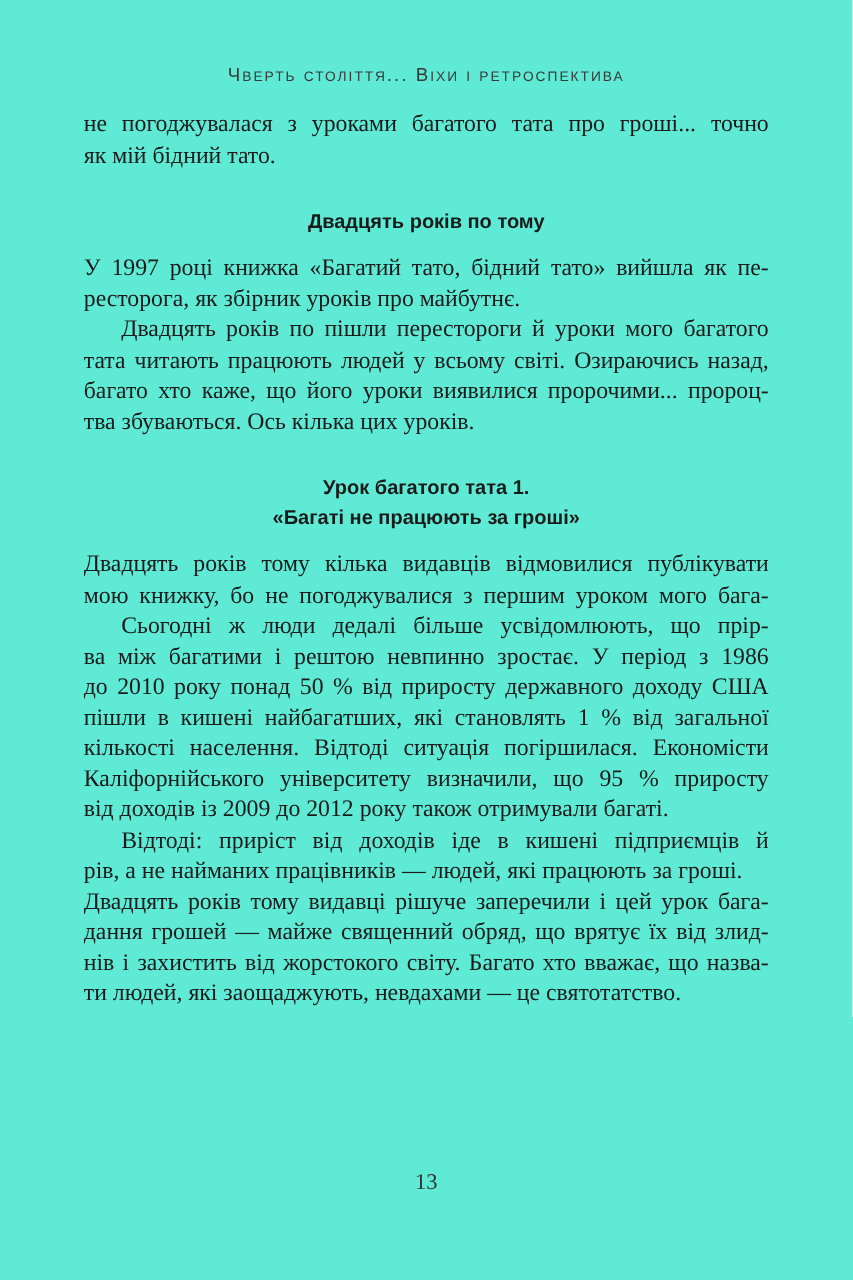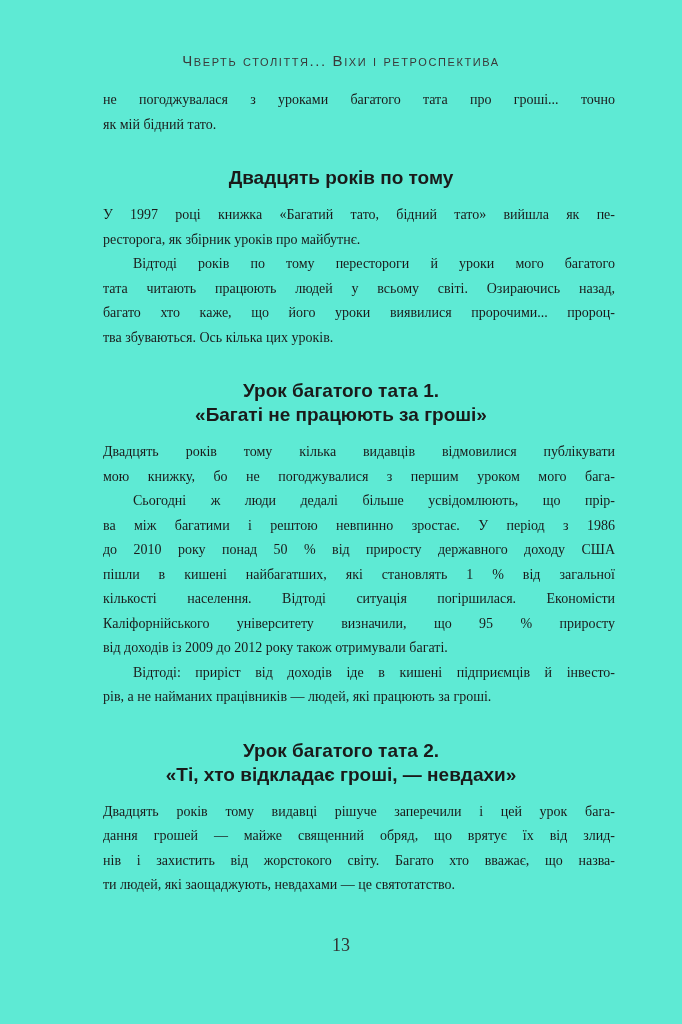--- a/index.html
+++ b/index.html
@@ -25,40 +25,39 @@
     font-size: 15px;
     line-height: 17px;
     color: #3a3a3a;
   }
   .content {
     width: 548px;
     margin: 19px auto 0 auto;
   }
   .para { margin: 0; }
   .line {
-    font-size: 14px;
+    font-size: 19px;
     line-height: 24.5px;
     height: 24.5px;
     overflow: hidden;
     text-align: justify;
     text-align-last: justify;
     -moz-text-align-last: justify;
     white-space: normal;
     color: #1b1b1b;
-    margin-left: 36px;
   }
   .line.last {
     text-align-last: left;
     -moz-text-align-last: left;
   }
   .line.indent { text-indent: 30px; }
   .heading {
     font-family: "Liberation Sans", sans-serif;
     font-weight: bold;
-    font-size: 19px;
+    font-size: 16px;
     line-height: 24px;
     text-align: center;
     margin: 29px 0 13px 0;
     color: #1a1a1a;
   }
   .hline { text-align: center; }
   .footer {
     position: absolute;
     bottom: 68px;
     left: 0;
@@ -81,21 +80,21 @@
         <div class="line last">як мій бідний тато.</div>
       </div>
       <div class="heading">
         <div class="hline">Двадцять років по тому</div>
       </div>
       <div class="para">
         <div class="line">У 1997 році книжка «Багатий тато, бідний тато» вийшла як пе-</div>
         <div class="line last">ресторога, як збірник уроків про майбутнє.</div>
       </div>
       <div class="para">
-        <div class="line indent">Відтоді років по тому перестороги й уроки мого багатого</div>
+        <div class="line indent">Двадцять років по пішли перестороги й уроки мого багатого</div>
         <div class="line">тата читають працюють людей у всьому світі. Озираючись назад,</div>
         <div class="line">багато хто каже, що його уроки виявилися пророчими... пророц-</div>
         <div class="line last">тва збуваються. Ось кілька цих уроків.</div>
       </div>
       <div class="heading">
         <div class="hline">Урок багатого тата 1.</div>
         <div class="hline">«Багаті не працюють за гроші»</div>
       </div>
       <div class="para">
         <div class="line">Двадцять років тому кілька видавців відмовилися публікувати</div>
@@ -107,24 +106,20 @@
         <div class="line">до 2010 року понад 50 % від приросту державного доходу США</div>
         <div class="line">пішли в кишені найбагатших, які становлять 1 % від загальної</div>
         <div class="line">кількості населення. Відтоді ситуація погіршилася. Економісти</div>
         <div class="line">Каліфорнійського університету визначили, що 95 % приросту</div>
         <div class="line last">від доходів із 2009 до 2012 року також отримували багаті.</div>
       </div>
       <div class="para">
         <div class="line indent">Відтоді: приріст від доходів іде в кишені підприємців й інвесто-</div>
         <div class="line last">рів, а не найманих працівників — людей, які працюють за гроші.</div>
       </div>
-      <div class="heading">
-        <div class="hline">Урок багатого тата 2.</div>
-        <div class="hline">«Ті, хто відкладає гроші, — невдахи»</div>
-      </div>
       <div class="para">
         <div class="line">Двадцять років тому видавці рішуче заперечили і цей урок бага-</div>
         <div class="line">дання грошей — майже священний обряд, що врятує їх від злид-</div>
         <div class="line">нів і захистить від жорстокого світу. Багато хто вважає, що назва-</div>
         <div class="line last">ти людей, які заощаджують, невдахами — це святотатство.</div>
       </div>
     </div>
 
   <div class="footer">13</div>
 </div>

